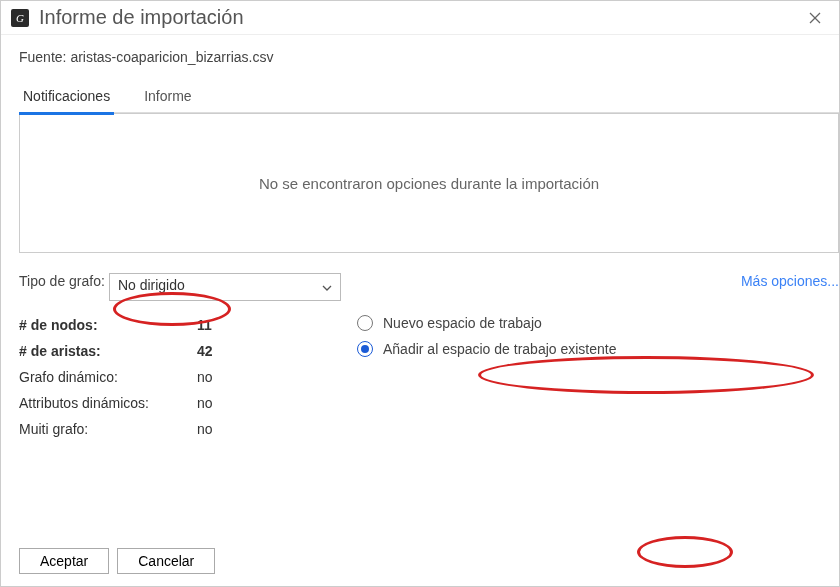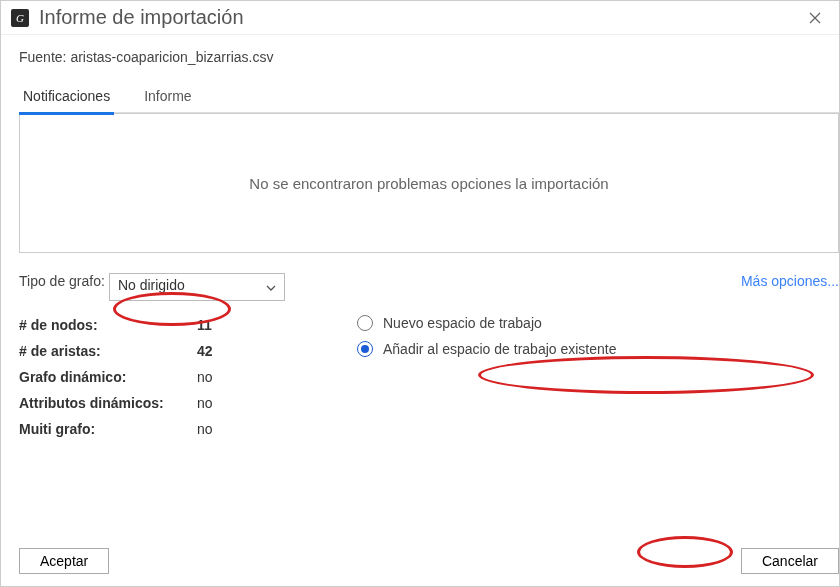--- a/index.html
+++ b/index.html
@@ -89,21 +89,21 @@
     .row-graphtype {
       display: flex;
       align-items: flex-start;
       margin-bottom: 16px;
     }
     .row-graphtype .lbl { margin-right: 4px; }
     .select-wrap { position: relative; }
     .select {
       border: 1px solid #bbb;
       height: 28px;
-      width: 176px;
+      width: 232px;
       padding: 3px 28px 3px 8px;
       font-size: 14px;
       color: #333;
       background: #fff;
     }
     .chevron {
       position: absolute;
       right: 8px;
       top: 8px;
       pointer-events: none;
@@ -117,21 +117,21 @@
     .details {
       display: flex;
       gap: 80px;
     }
     .stats {
       display: grid;
       grid-template-columns: 178px 80px;
       row-gap: 10px;
       align-items: center;
     }
-    .stats .k { color: #333; font-weight: 700; white-space: nowrap; }
+    .stats .k { color: #333; font-weight: 400; white-space: nowrap; }
     .stats .k.bold { font-weight: 700; }
     .stats .v { color: #333; }
     .stats .v.bold { font-weight: 700; }
     .workspace {
       margin-top: -2px;
     }
     .radio-row {
       display: flex;
       align-items: center;
       gap: 10px;
@@ -151,22 +151,22 @@
     .radio.checked::after {
       content: "";
       width: 8px;
       height: 8px;
       border-radius: 50%;
       background: #1b5bd6;
     }
     .footer {
       margin-top: auto;
       display: flex;
-      justify-content: space-between;
-      gap: 20px;
+      justify-content: flex-start;
+      gap: 8px;
       padding-top: 20px;
     }
     .btn {
       border: 1px solid #aaa;
       background: #fff;
       padding: 4px 20px;
       font-size: 14px;
       cursor: pointer;
     }
     .btn.primary { border: 1px solid #aaa; }
@@ -199,21 +199,21 @@
       <span class="label">Fuente:</span>
       <span>aristas-coaparicion_bizarrias.csv</span>
     </div>
 
     <div class="tabs">
       <div class="tab active">Notificaciones</div>
       <div class="tab">Informe</div>
     </div>
 
     <div class="panel">
-      <span>No se encontraron problemas opciones la importación</span>
+      <span>No se encontraron opciones durante la importación</span>
     </div>
 
     <div class="row-graphtype">
       <span class="lbl">Tipo de grafo:</span>
       <div class="select-wrap">
         <div class="select">No dirigido</div>
         <span class="chevron">
           <svg width="12" height="12" viewBox="0 0 12 12">
               <polyline points="2,4 6,8 10,4" fill="none" stroke="#555" stroke-width="1.3"></polyline>
             </svg>

